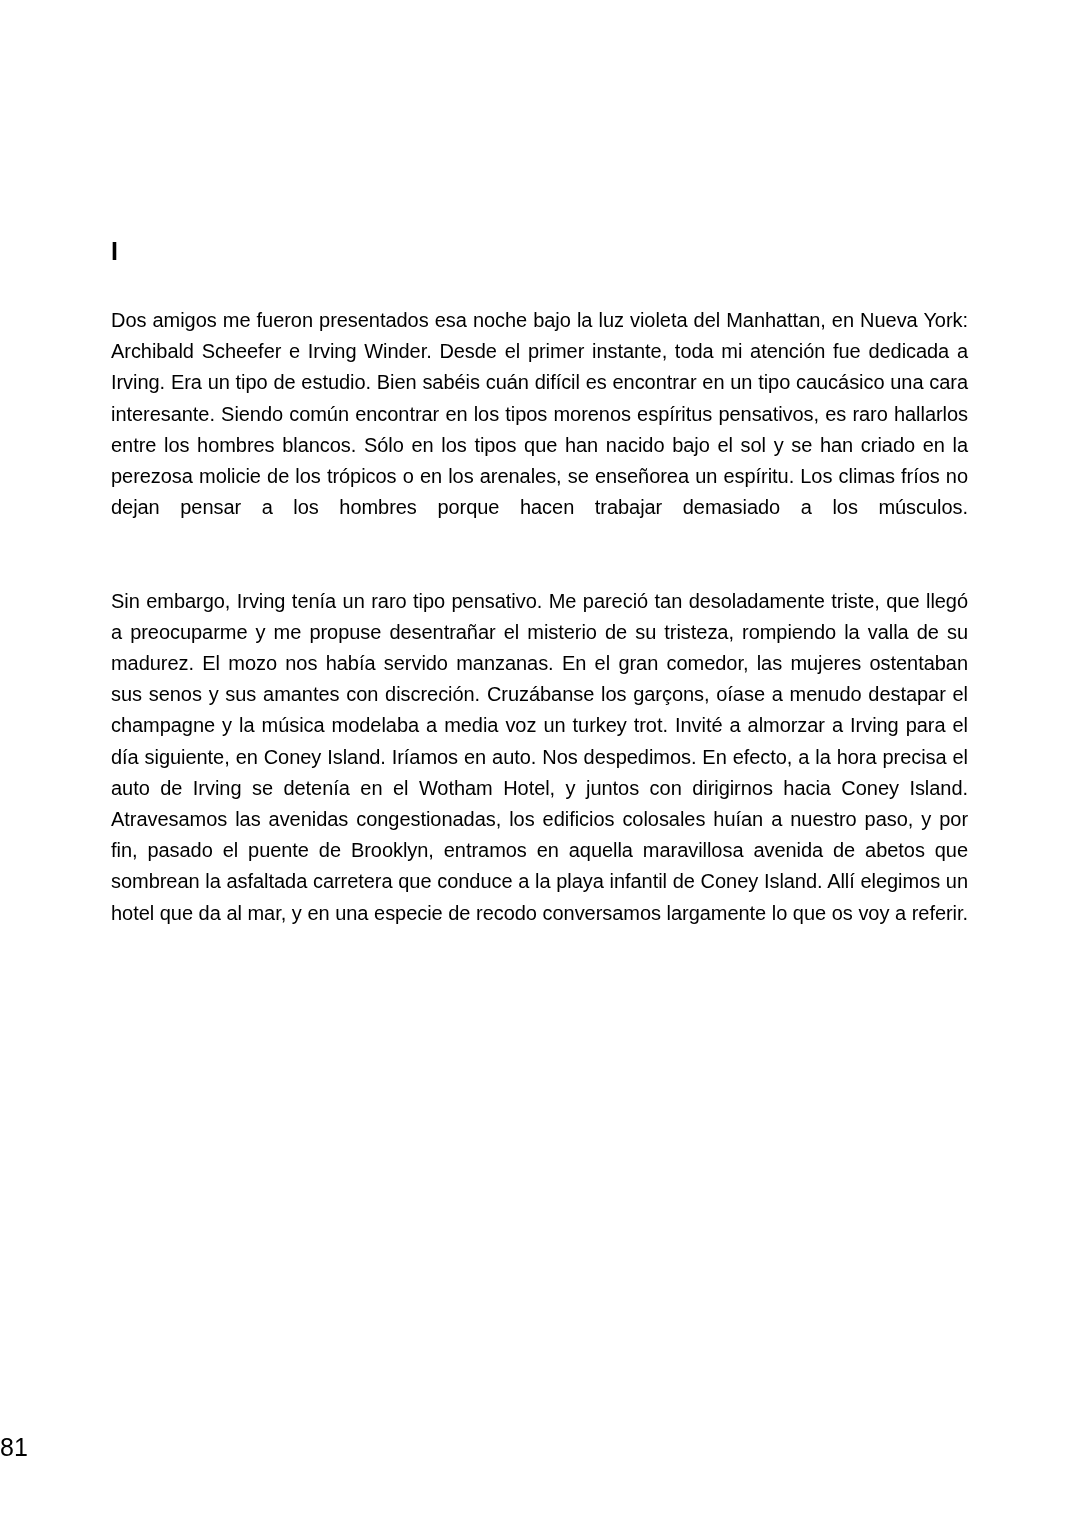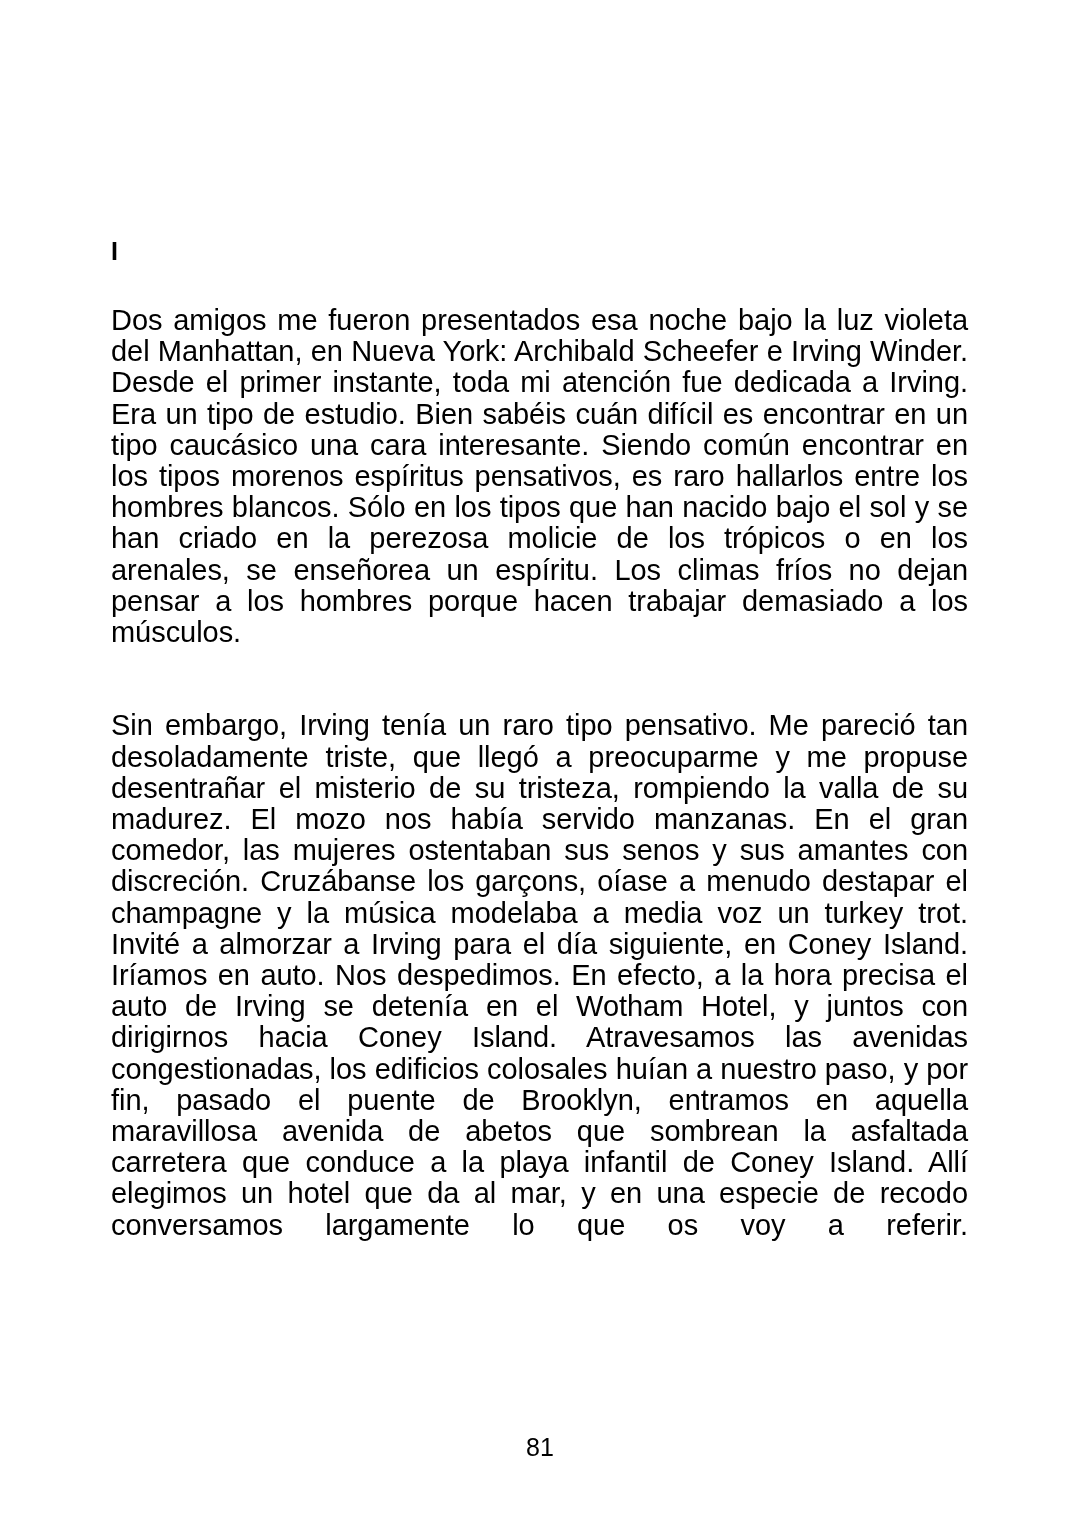--- a/index.html
+++ b/index.html
@@ -36,21 +36,21 @@
   .section-heading {
     font-size: 25px;
     line-height: 31px;
     font-weight: bold;
     letter-spacing: 0.2px;
     margin: 0 0 38px 0;
     text-align: left;
   }
 
   .body-paragraph {
-    font-size: 29px;
+    font-size: 20px;
     line-height: 31.2px;
     text-align: justify;
     text-justify: inter-word;
     margin: 0 0 31px 0;
     letter-spacing: -0.05px;
     word-spacing: 0px;
     hyphens: none;
   }
 
   .body-paragraph:last-of-type {
@@ -65,21 +65,20 @@
   }
 
   .foreign-term {
   }
 
   .page-number {
     position: absolute;
     left: 0;
     top: 1432px;
     width: 1080px;
-    text-align: center;
     font-size: 25px;
     line-height: 30px;
   }
 </style>
 </head>
 <body>
 
 <div class="page">
 
   <div class="text-column">

